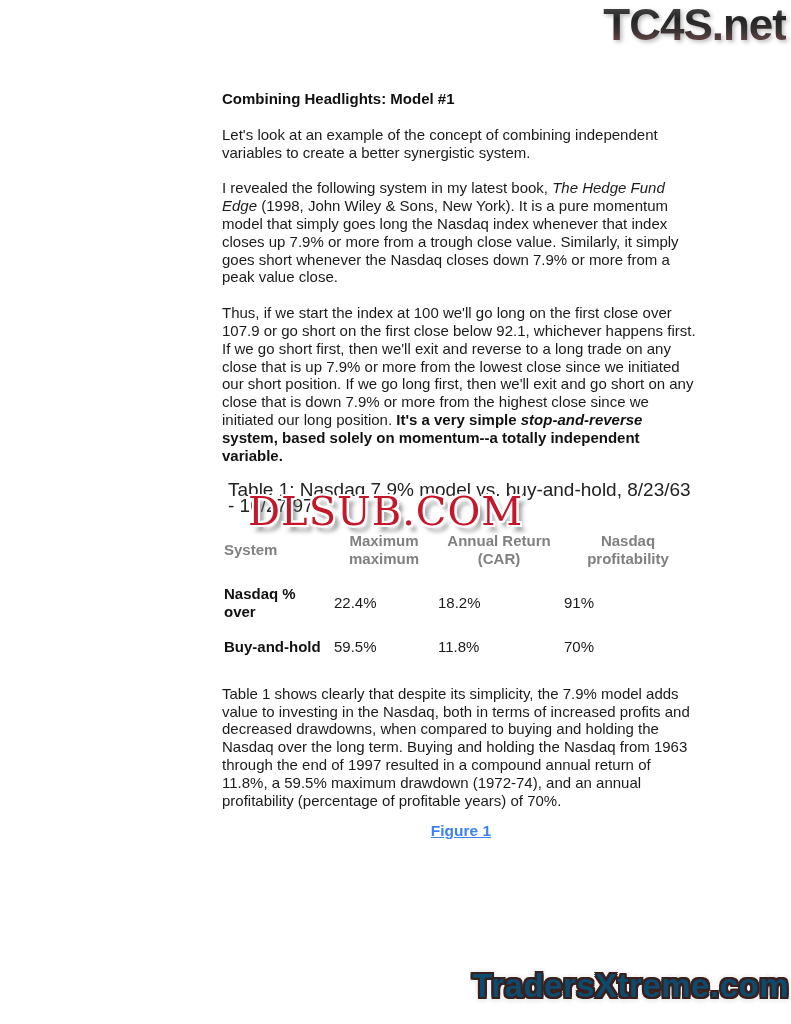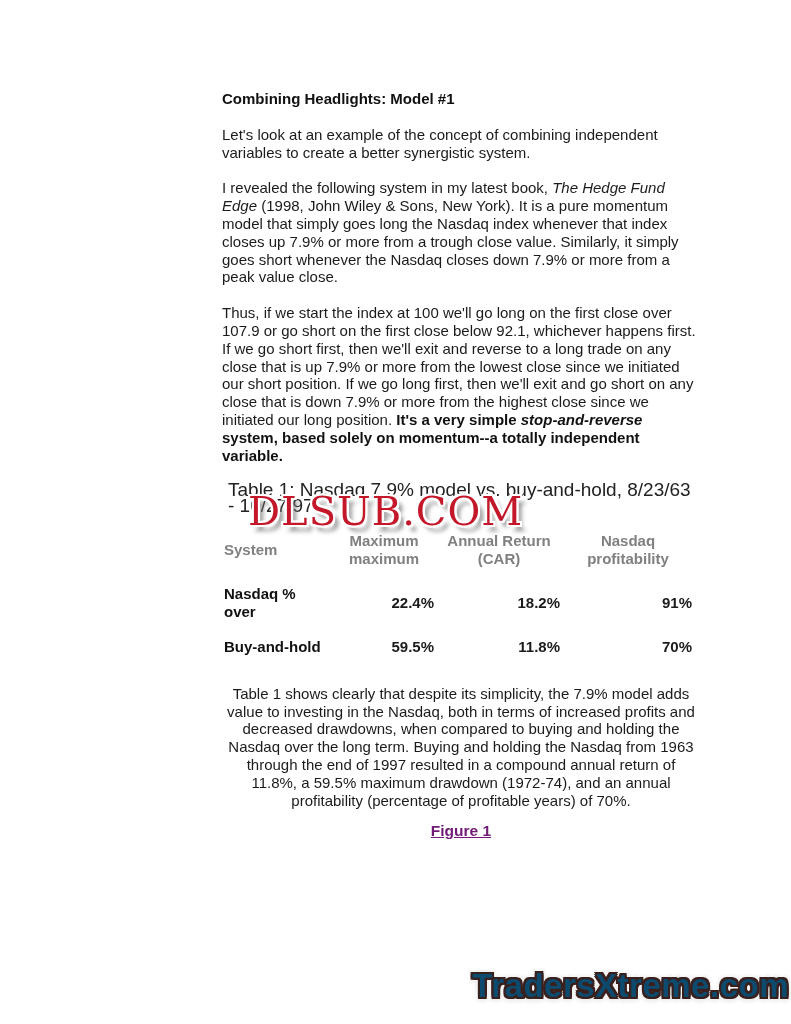--- a/index.html
+++ b/index.html
@@ -20,70 +20,71 @@
   }
 
   .content{
     position:absolute;left:222px;top:90px;width:478px;
     font-size:15px;line-height:17.8px;
   }
   .content h1{
     font-size:15px;line-height:17.8px;font-weight:bold;margin:0 0 18px 0;color:#111;
   }
   .content p{margin:0 0 18px 0;}
-  .content p.last{margin-bottom:4px;text-align:center;}
+  .content p.last{margin-bottom:4px;}
   em{font-style:italic;}
   strong{font-weight:bold;color:#111;}
 
   
   .table-block{position:relative;margin:4px 0 20px 0;}
   .caption{font-size:19px;line-height:16px;color:#222;margin-left:6px;}
   table{border-collapse:collapse;table-layout:fixed;width:456px;margin-top:5px;}
   th,td{vertical-align:middle;line-height:17.5px;font-size:15px;}
   th{color:#808080;font-weight:bold;text-align:center;padding:13px 2px 9px 2px;}
-  td{text-align:right;padding:9px 2px;font-weight:bold;}
+  td{text-align:left;padding:9px 2px;}
   .c1{width:106px;text-align:left;}
   .c2{width:100px;}
   .c3{width:122px;}
   .c4{width:128px;}
   td.c1{font-weight:bold;color:#111;}
 
   
   .dlsub{
     position:absolute;left:26px;top:9px;z-index:5;
     font-family:"DejaVu Serif",serif;font-weight:normal;
     font-size:40px;line-height:1;letter-spacing:1px;color:#c4182a;
     text-shadow:
       -2px -2px 0 #ffffff, 2px -2px 0 #ffffff, -2px 2px 0 #ffffff, 2px 2px 0 #ffffff,
       0 -2px 0 #ffffff, 0 2px 0 #ffffff, -2px 0 0 #ffffff, 2px 0 0 #ffffff,
       5px 6px 4px rgba(120,120,120,0.85);
   }
 
   .figure-row{text-align:center;margin-top:13px;}
   .figure-link{
-    color:#701a75;font-weight:bold;text-decoration:underline;font-size:15.5px;cursor:pointer;
+    color:#3b82f6;font-weight:bold;text-decoration:underline;font-size:15.5px;cursor:pointer;
   }
 
   
   .traders{
     position:absolute;top:966px;right:2px;
     font-size:33px;font-weight:bold;letter-spacing:0.5px;line-height:1.2;
     color:#0c4a6e;
     text-shadow:
       -2px -2px 0 #3a201d, 2px -2px 0 #3a201d, -2px 2px 0 #3a201d, 2px 2px 0 #3a201d,
       0 -2px 0 #3a201d, 0 2px 0 #3a201d, -2px 0 0 #3a201d, 2px 0 0 #3a201d,
       -4px -4px 3px #f2f2f2, 4px -4px 3px #f2f2f2, -4px 4px 3px #f2f2f2, 4px 4px 3px #f2f2f2,
       0 5px 4px #e8e8e8;
   }
 </style>
 </head>
 <body>
 
 <div class="page">
 
+  <div class="tc4s">TC4S.net</div>
 
   <div class="content">
 
     <h1>Combining Headlights: Model #1</h1>
 
     <p>Let's look at an example of the concept of combining independent variables to create a better synergistic system.</p>
 
     <p><span>I revealed the following system in my latest book, </span><em>The Hedge Fund Edge</em><span> (1998, John Wiley &amp; Sons, New York). It is a pure momentum model that simply goes long the Nasdaq index whenever that index closes up 7.9% or more from a trough close value. Similarly, it simply goes short whenever the Nasdaq closes down 7.9% or more from a peak value close.</span></p>
 
     <p><span>Thus, if we start the index at 100 we'll go long on the first close over 107.9 or go short on the first close below 92.1, whichever happens first. If we go short first, then we'll exit and reverse to a long trade on any close that is up 7.9% or more from the lowest close since we initiated our short position. If we go long first, then we'll exit and go short on any close that is down 7.9% or more from the highest close since we initiated our long position. </span><strong><span>It's a very simple </span><em>stop-and-reverse</em><span> system, based solely on momentum--a totally independent variable.</span></strong></p>

